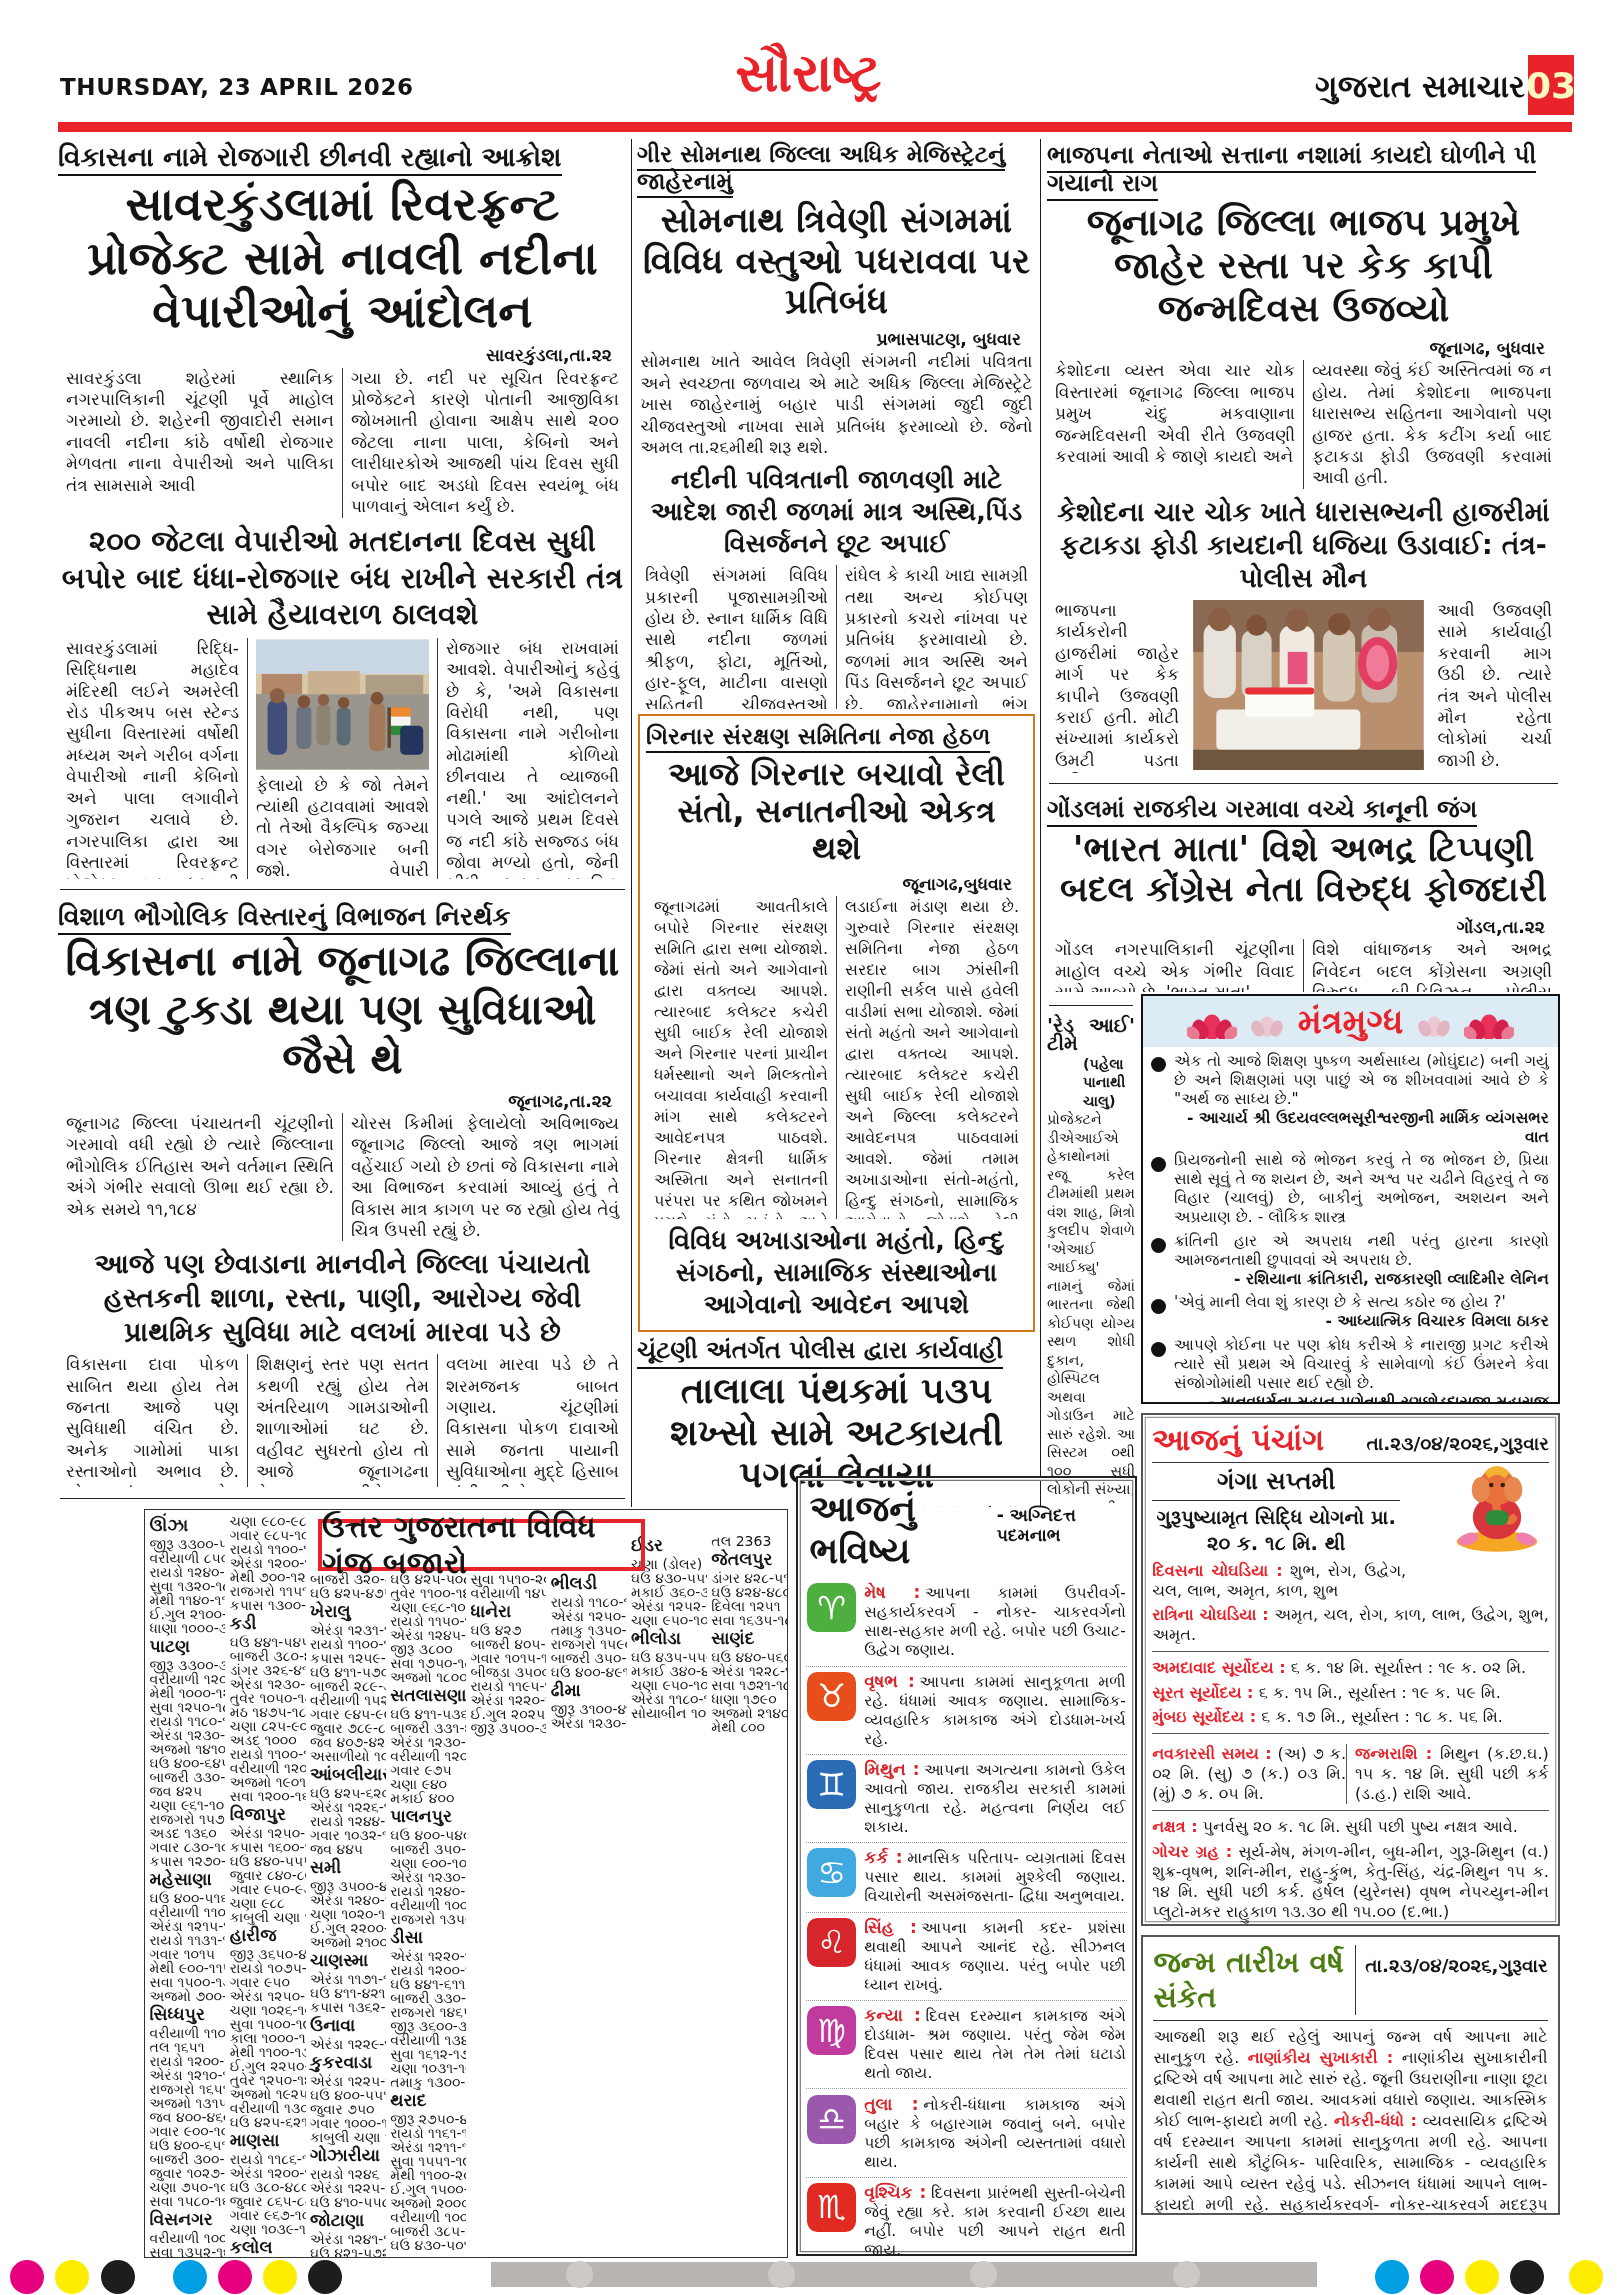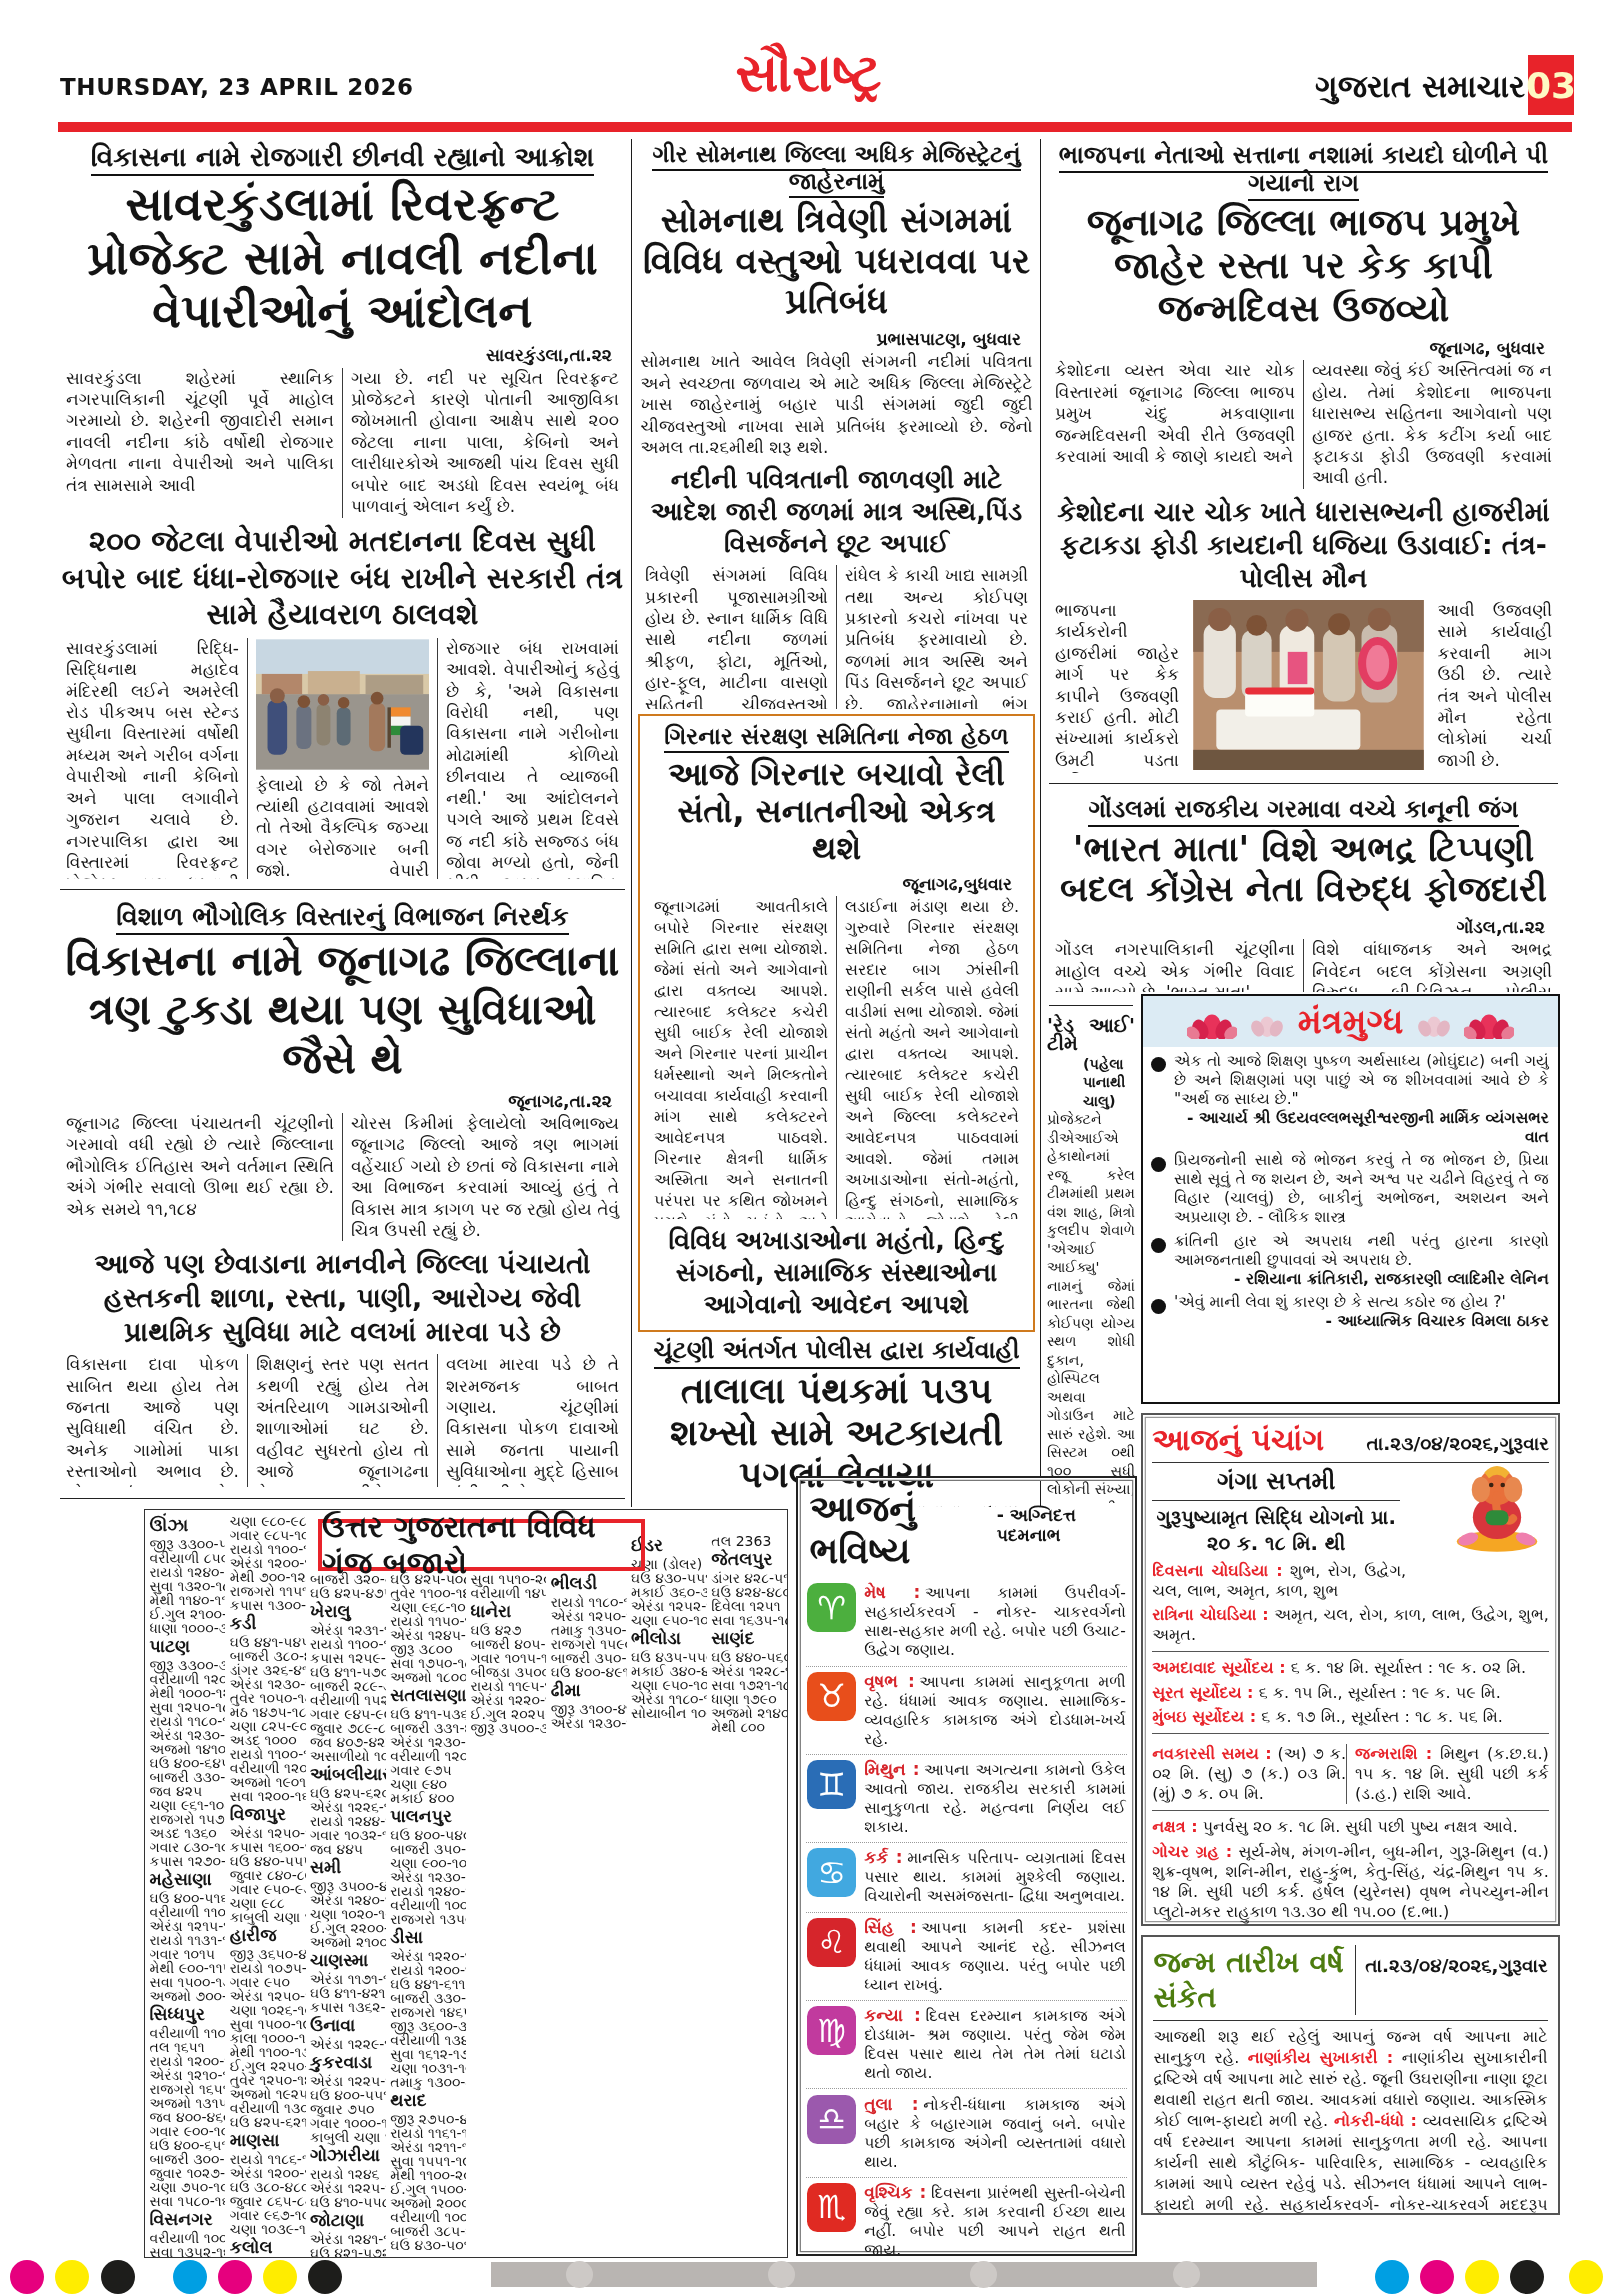--- a/index.html
+++ b/index.html
@@ -7,21 +7,21 @@
          font-family:"DejaVu Sans","Liberation Sans",sans-serif;color:#141414;}
   
   .hdr-date{position:absolute;left:60px;top:74px;font-size:23px;font-weight:bold;letter-spacing:0.6px;}
   .hdr-edition{position:absolute;left:0;right:0;top:42px;text-align:center;font-size:53px;font-weight:bold;color:#e8232a;}
   .hdr-mast{position:absolute;right:92px;top:68px;font-size:31px;font-weight:bold;color:#111;}
   .hdr-pagebox{position:absolute;right:43px;top:55px;width:46px;height:60px;background:#e8232a;color:#fef9c3;
                font-size:36px;font-weight:bold;display:flex;align-items:center;justify-content:center;}
   .hdr-rule{position:absolute;left:58px;right:45px;top:122px;height:10.4px;background:#e8232a;}
   
   .colwrap{position:absolute;overflow:hidden;}
-  .kicker{text-align:center;font-size:25.4px;font-weight:bold;margin:3.5px 0 5.8px;}
+  .kicker{text-align:left;font-size:25.4px;font-weight:bold;margin:3.5px 0 5.8px;}
   .kicker>span{border-bottom:2.3px solid #111;padding-bottom:2.3px;}
   .headline{text-align:center;font-weight:bold;line-height:1.16;margin:2.3px 5.8px 7px;}
   .subhead{text-align:center;font-weight:bold;line-height:1.25;margin:5.8px 3.5px;}
   .dateline{font-weight:bold;text-align:right;font-size:17.3px;padding:0 15px 2.3px 0;}
   .cols{display:flex;align-items:stretch;}
   .bc{flex:1;padding:0 8px;font-size:17px;line-height:21.4px;text-align:justify;}
   .bc+.bc{border-left:1.2px solid #3a3a3a;}
   .hr{border:none;border-top:1.7px solid #222;margin:10.4px 2.3px;}
   .vline{position:absolute;width:1.2px;background:#1c1c1c;}
   
@@ -315,20 +315,26 @@
           </div>
         </div>
 
         <div class="quote">
           <span class="qdot"></span>
           <div class="qbody"><span>'એવું માની લેવા શું કારણ છે કે સત્ય કઠોર જ હોય ?'</span>
             <div class="qattrib">- આધ્યાત્મિક વિચારક વિમલા ઠાકર</div>
           </div>
         </div>
 
+        <div class="quote">
+          <span class="qdot"></span>
+          <div class="qbody"><span>આપણે કોઈના પર પણ ક્રોધ કરીએ કે નારાજી પ્રગટ કરીએ ત્યારે સૌ પ્રથમ એ વિચારવું કે સામેવાળો કંઈ ઉંમરને કેવા સંજોગોમાંથી પસાર થઈ રહ્યો છે.</span>
+            <div class="qattrib">- માનવધર્મના મહાન પ્રણેતાશ્રી રણછોડદાસજી મહારાજ</div>
+          </div>
+        </div>
       </div>
 
   </div>
 
   <div class="panch">
     <div class="panch-title-row">
       <span class="panch-title">આજનું પંચાંગ</span>
       <span class="panch-date">તા.૨૩/૦૪/૨૦૨૬,ગુરૂવાર</span>
     </div>
     <div class="panch-fest">ગંગા સપ્તમી</div>

